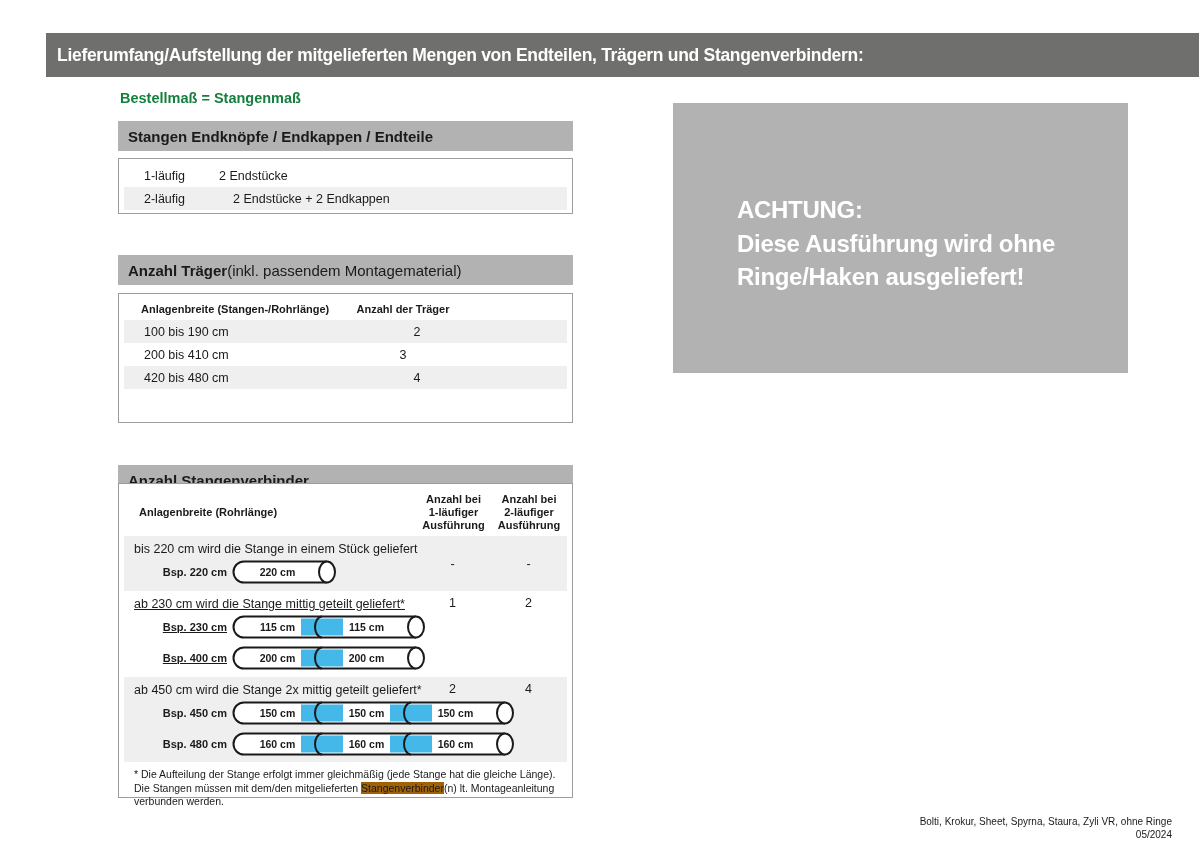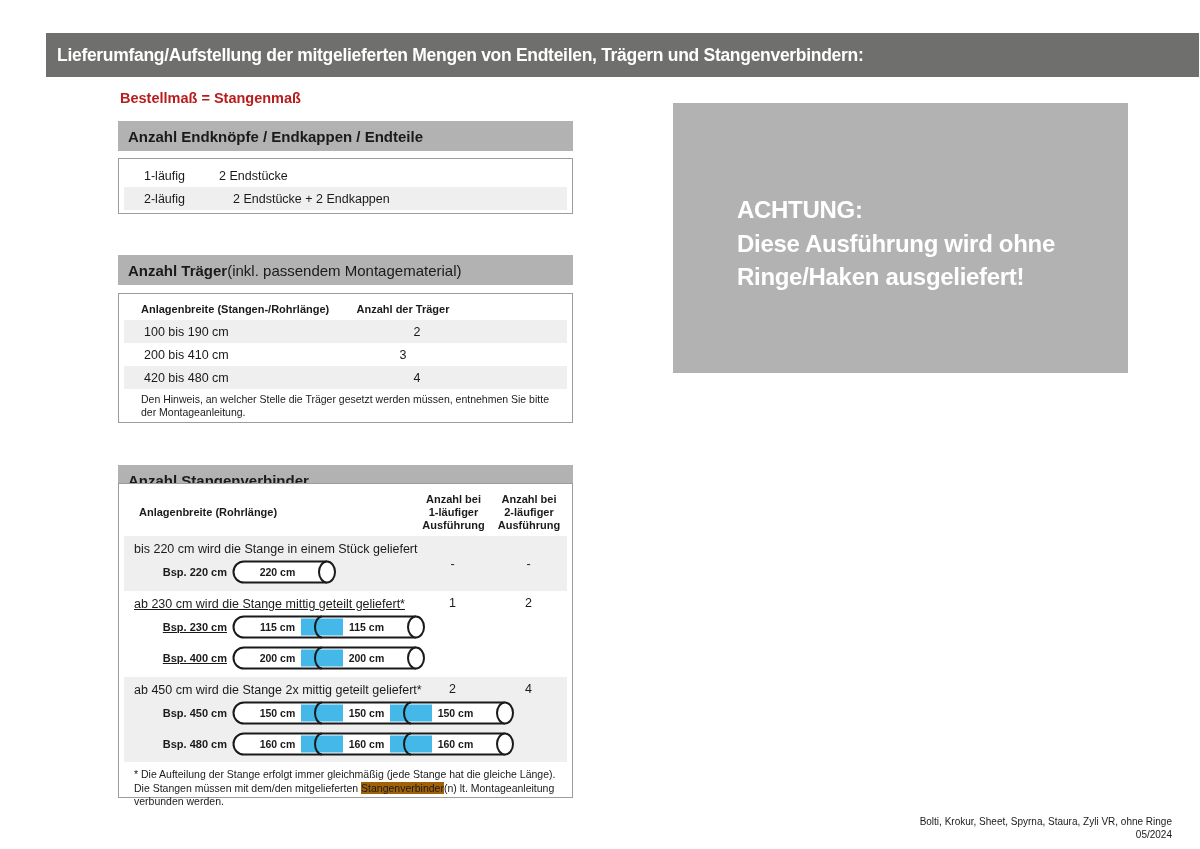--- a/index.html
+++ b/index.html
@@ -8,21 +8,21 @@
     position:relative; width:1200px; height:849px; background:#fff;
     font-family:"Liberation Sans", sans-serif; color:#1a1a1a; overflow:hidden;
   }
   
   .topbar {
     position:absolute; left:46px; top:33px; width:1153px; height:44px;
     background:#6f6f6e; display:flex; align-items:center;
   }
   .topbar-text { color:#fff; font-weight:bold; font-size:17.5px; padding-left:11px; letter-spacing:-0.3px; }
 
-  .subtitle { position:absolute; left:120px; top:90px; color:#b91c1c; font-weight:bold; font-size:14.5px; }
+  .subtitle { position:absolute; left:120px; top:90px; color:#15803d; font-weight:bold; font-size:14.5px; }
 
   
   .secbar {
     position:absolute; left:118px; width:455px; height:30px; background:#b2b2b2;
     display:flex; align-items:center; padding-left:10px; font-size:15px; font-weight:bold;
   }
   #sec1bar { top:121px; } #sec2bar { top:255px;text-align:center; } #sec3bar { top:445px;margin-top:20px; }
   .secbar .normal { font-weight:normal; }
 
   
@@ -82,21 +82,21 @@
 
 <div class="page">
 
   <div class="topbar">
     <span class="topbar-text">Lieferumfang/Aufstellung der mitgelieferten Mengen von Endteilen, Trägern und Stangenverbindern:</span>
   </div>
 
   <div class="subtitle">Bestellmaß = Stangenmaß</div>
 
   <div class="secbar" id="sec1bar">
-    <span>Anzahl Endknöpfe / Endkappen / Endteile</span>
+    <span>Stangen Endknöpfe / Endkappen / Endteile</span>
   </div>
   <div class="tbl" id="table1">
     <div class="t1row">
       <span class="c1">1-läufig</span>
       <span class="c2">2 Endstücke</span>
     </div>
     <div class="t1row shaded">
       <span class="c1">2-läufig</span>
       <span class="c2">2 Endstücke + 2 Endkappen</span>
     </div>
@@ -116,21 +116,20 @@
       <span class="c2">2</span>
     </div>
     <div class="t2row">
       <span class="c1">200 bis 410 cm</span>
       <span class="c2">3</span>
     </div>
     <div class="t2row shaded">
       <span class="c1">420 bis 480 cm</span>
       <span class="c2">4</span>
     </div>
-    <div class="t2note">Den Hinweis, an welcher Stelle die Träger gesetzt werden müssen, entnehmen Sie bitte der Montageanleitung.</div>
   </div>
 
   <div class="secbar" id="sec3bar">
     <span>Anzahl Stangenverbinder</span>
   </div>
   <div class="tbl" id="table3">
     <div class="t3head">
       <span class="c1">Anlagenbreite (Rohrlänge)</span>
       <span class="c2">Anzahl bei
 1-läufiger

